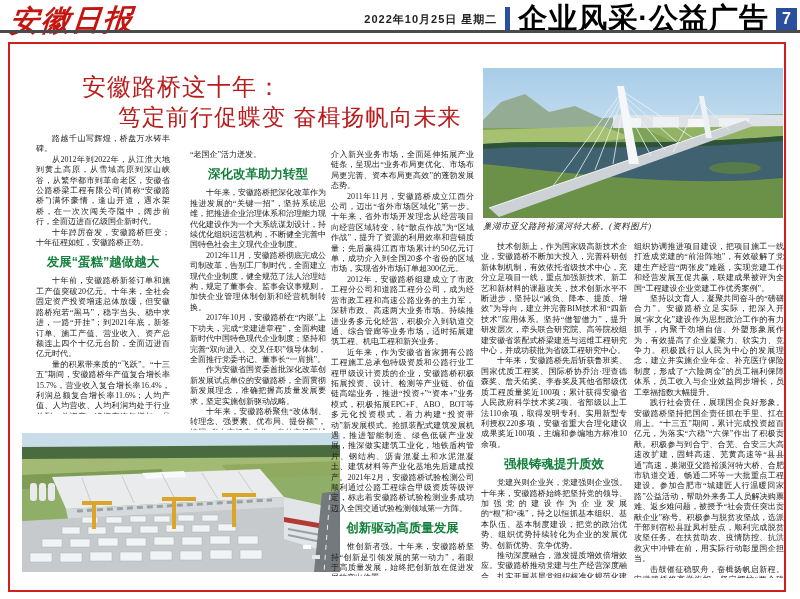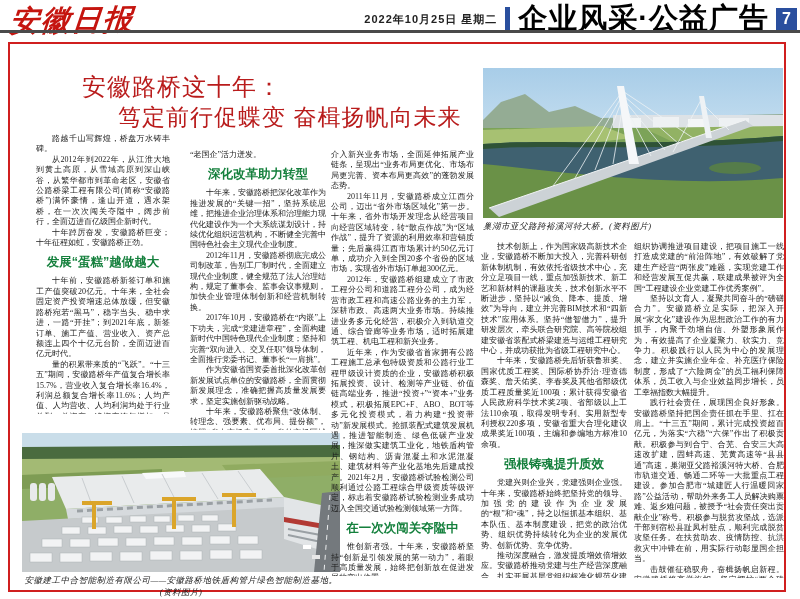--- a/index.html
+++ b/index.html
@@ -163,21 +163,20 @@
           <rect x="200" y="60" width="34" height="4"></rect>
       </g>
       <polygon points="262,64 308,74 308,120 262,106" fill="#e2e5e7"></polygon>
       <polygon points="262,84 308,92 308,97 262,89" fill="#b23a34"></polygon>
       <path d="M266,96 L304,103 M266,102 L304,110" stroke="#9aa0a4" stroke-width="2" fill="none"></path>
       <polygon points="300,60 318,58 318,139 292,139" fill="#74797d"></polygon>
       <path d="M308,62 L302,139" stroke="#eceeef" stroke-width="1" stroke-dasharray="5 5" fill="none"></path>
       <rect x="281" y="112" width="8" height="4" fill="#ffffff"></rect>
       <rect x="290" y="122" width="8" height="4" fill="#e8e8e8"></rect>
     </svg>
-    <div class="caption cap-factory">安徽建工中合智能制造有限公司——安徽路桥地铁盾构管片绿色智能制造基地。(资料图片)</div>
 
     <div class="col c1">
         <p class="p">路越千山写辉煌，桥盘万水铸丰碑。</p>
         <p class="p">从2012年到2022年，从江淮大地到黄土高原，从雪域高原到深山峡谷，从繁华都市到革命老区，安徽省公路桥梁工程有限公司(简称“安徽路桥”)满怀豪情，逢山开道，遇水架桥，在一次次闯关夺隘中，阔步前行，全面迈进百亿级国企新时代。</p>
         <p class="p">十年踔厉奋发，安徽路桥巨变；十年征程如虹，安徽路桥正劲。</p>
         <h3 class="h">发展“蛋糕”越做越大</h3>
         <p class="p">十年前，安徽路桥新签订单和施工产值突破20亿元。十年来，全社会固定资产投资增速总体放缓，但安徽路桥宛若“黑马”，稳字当头、稳中求进，一路“开挂”；到2021年底，新签订单、施工产值、营业收入、资产总额连上四个十亿元台阶，全面迈进百亿元时代。</p>
         <p class="p">量的积累带来质的“飞跃”。“十三五”期间，安徽路桥年产值复合增长率15.7%，营业收入复合增长率16.4%，利润总额复合增长率11.6%；人均产值、人均营收、人均利润均处于行业前列；总资产、净资产连年增加；员工收入稳步增长，复合增长率10.76%，发展成果惠及全员……</p>
       </div>
     <div class="col c2">
@@ -187,21 +186,21 @@
         <p class="p">2012年11月，安徽路桥彻底完成公司制改革，告别工厂制时代，全面建立现代企业制度，健全规范了法人治理结构，规定了董事会、监事会议事规则，加快企业管理体制创新和经营机制转换。</p>
         <p class="p">2017年10月，安徽路桥在“内嵌”上下功夫，完成“党建进章程”，全面构建新时代中国特色现代企业制度；坚持和完善“双向进入、交叉任职”领导体制，全面推行党委书记、董事长“一肩挑”。</p>
         <p class="p">作为安徽省国资委首批深化改革创新发展试点单位的安徽路桥，全面贯彻新发展理念，准确把握高质量发展要求，坚定实施创新驱动战略。</p>
         <p class="p">十年来，安徽路桥聚焦“改体制、转理念、强要素、优布局、提份额”，按照“省内市场专业化、省外市场区域化”原则，建立“总部管总、区域主战、专业主建”市场经营和项目管理模式，全方位、多层次打造市场开发竞争优势，积极</p>
       </div>
     <div class="col c3">
         <p class="pc">介入新兴业务市场，全面延伸拓展产业链条，呈现出“业务布局更优化、市场布局更完善、资本布局更高效”的蓬勃发展态势。</p>
         <p class="p">2011年11月，安徽路桥成立江西分公司，迈出“省外市场区域化”第一步。十年来，省外市场开发理念从经营项目向经营区域转变，转“散点作战”为“区域作战”，提升了资源的利用效率和营销质量；先后赢得江西市场累计约50亿元订单，成功介入到全国20多个省份的区域市场，实现省外市场订单超300亿元。</p>
         <p class="p">2012年，安徽路桥组建成立了市政工程分公司和道路工程分公司，成为经营市政工程和高速公路业务的主力军，深耕市政、高速两大业务市场。持续推进业务多元化经营，积极介入到轨道交通、综合管廊等业务市场，适时拓展建筑工程、机电工程和新兴业务。</p>
         <p class="p">近年来，作为安徽省首家拥有公路工程施工总承包特级资质和公路行业工程甲级设计资质的企业，安徽路桥积极拓展投资、设计、检测等产业链、价值链高端业务，推进“投资+”“资本+”业务模式，积极拓展EPC+F、ABO、BOT等多元化投资模式，着力构建“投资带动”新发展模式。抢抓装配式建筑发展机遇，推进智能制造、绿色低碳产业发展，推深做实建筑工业化，地铁盾构管片、钢结构、沥青混凝土和水泥混凝土、建筑材料等产业化基地先后建成投产。2021年2月，安徽路桥试验检测公司顺利通过公路工程综合甲级资质等级评定，标志着安徽路桥试验检测业务成功迈入全国交通试验检测领域第一方阵。</p>
-        <h3 class="h">在一次次闯关夺隘中</h3>
+        <h3 class="h">创新驱动高质量发展</h3>
         <p class="p">惟创新者强。十年来，安徽路桥坚持“创新是引领发展的第一动力”，着眼于高质量发展，始终把创新放在促进发展的突出位置。</p>
       </div>
     <div class="col c4">
         <p class="p">技术创新上，作为国家级高新技术企业，安徽路桥不断加大投入，完善科研创新体制机制，有效依托省级技术中心，充分立足项目一线，重点加强新技术、新工艺和新材料的课题攻关，技术创新水平不断进步，坚持以“减负、降本、提质、增效”为导向，建立并完善BIM技术和“四新技术”应用体系。坚持“借智借力”，提升研发层次，牵头联合研究院、高等院校组建安徽省装配式桥梁建造与运维工程研究中心，并成功获批为省级工程研究中心。</p>
         <p class="p">十年来，安徽路桥先后斩获鲁班奖、国家优质工程奖、国际桥协乔治·理查德森奖、詹天佑奖、李春奖及其他省部级优质工程质量奖近100项；累计获得安徽省人民政府科学技术奖2项、省部级以上工法110余项，取得发明专利、实用新型专利授权220多项，安徽省重大合理化建议成果奖近100项，主编和参编地方标准10余项。</p>
         <h3 class="h">强根铸魂提升质效</h3>
         <p class="p">党建兴则企业兴，党建强则企业强。十年来，安徽路桥始终把坚持党的领导、加强党的建设作为企业发展的“根”和“魂”，持之以恒抓基本组织、基本队伍、基本制度建设，把党的政治优势、组织优势持续转化为企业的发展优势、创新优势、竞争优势。</p>
         <p class="p">推动深度融合，激发提质增效倍增效应。安徽路桥推动党建与生产经营深度融合，扎实开展基层党组织标准化规范化建设，以创建“党员先锋号”“工人先锋号”“青年文明号”为抓手，积极围绕满产超产、劳动竞赛、疫情防控、抗洪救灾等重点工作和项目生产中的难点、堵点发力。开展国有企业与非公企业党建联建工作，通过推行“组织互促、企业互补、职工互动、发展互享”的工作模式，国企、民企党</p>
       </div>
     <div class="col c5">

